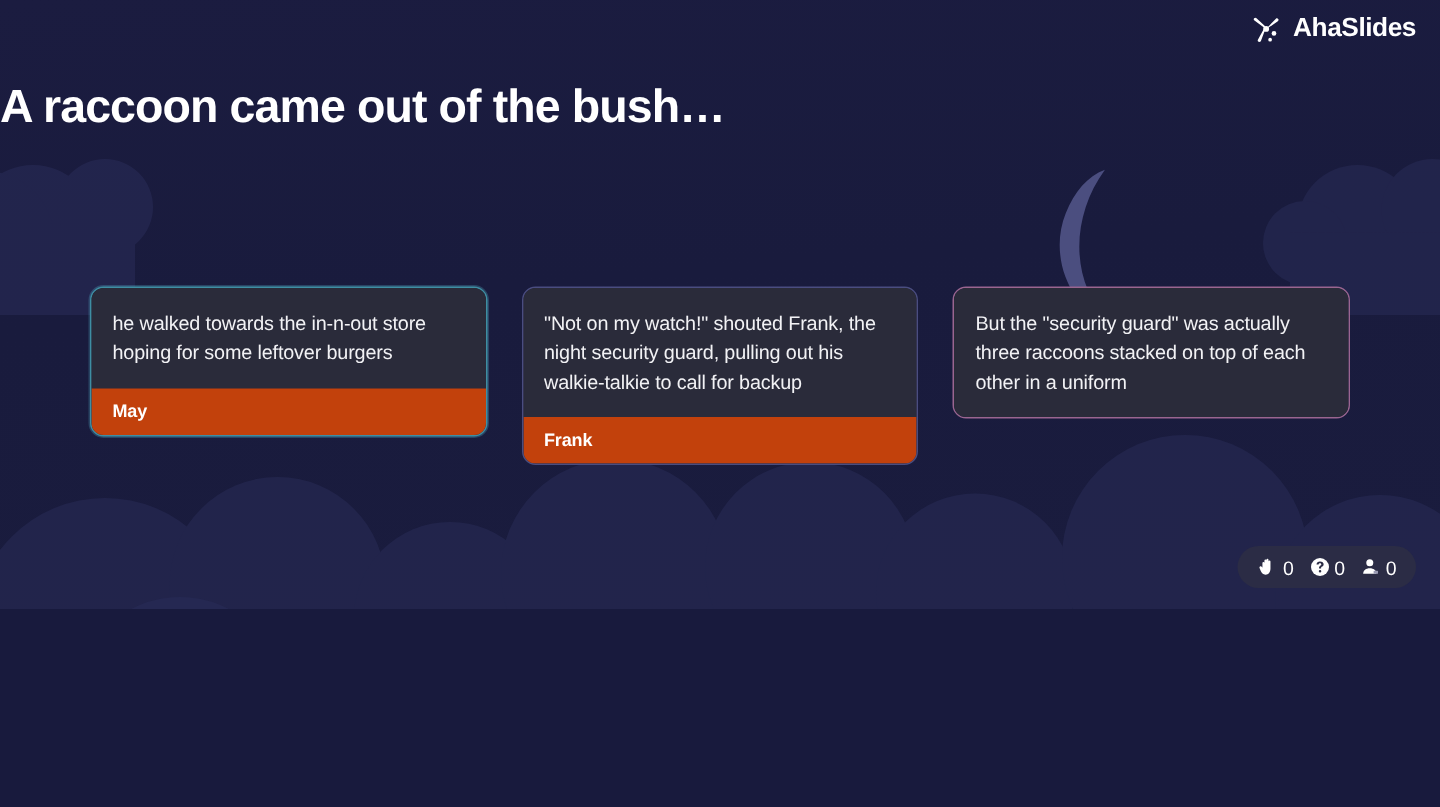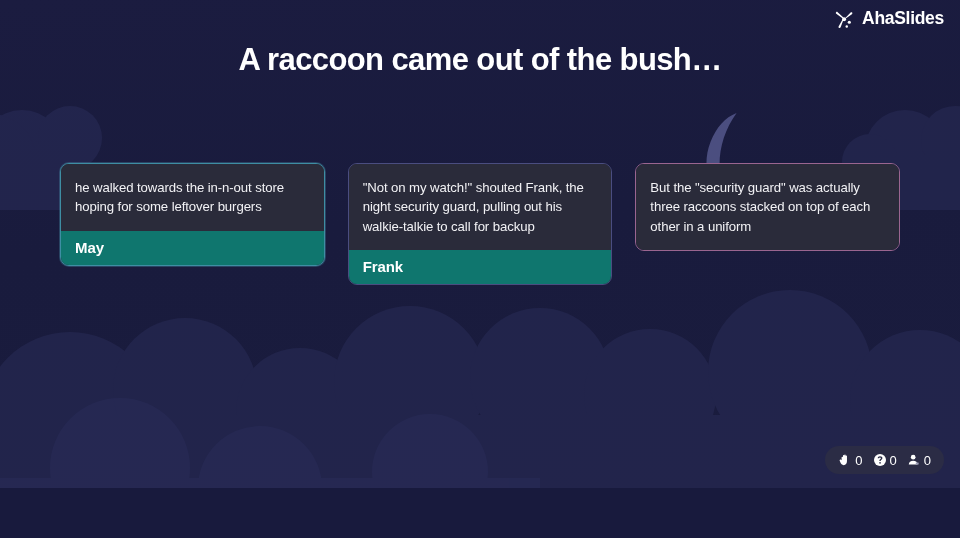--- a/index.html
+++ b/index.html
@@ -6,21 +6,21 @@
 
   html, body {
     width:960px; height:538px;
     overflow:hidden;
     background:#181a3d;
     font-family:"Liberation Sans", sans-serif;
   }
 
   #stage {
     position:relative;
-    width:960px; height:488px;
+    width:960px; height:406px;
     background:linear-gradient(175deg,#1b1c40 0%,#191b3d 45%,#1a1c3e 100%);
     overflow:hidden;
   }
 
   
   #bg { position:absolute; inset:0; overflow:hidden; }
   #bg svg { position:absolute; inset:0; display:block; }
 
   
   #logo {
@@ -33,22 +33,21 @@
     color:#ffffff;
     font-size:17.5px;
     font-weight:700;
     letter-spacing:-0.3px;
     line-height:1;
   }
 
   
   #title {
     position:absolute;
-    top:41px; left:0; right:0;
-    text-align:center;
+    top:52px; left:0; right:0;
     color:#ffffff;
     font-size:31px;
     font-weight:700;
     letter-spacing:-0.6px;
     line-height:1.2;
     z-index:5;
   }
 
   
   #cards {
@@ -61,39 +60,40 @@
     z-index:5;
   }
   .card {
     width:265px;
     border-radius:9px;
     overflow:hidden;
     background:#262736;
     border:1px solid rgba(255,255,255,0.10);
     display:flex;
     flex-direction:column;
+    margin-top:28px;
   }
   .card.accent-cyan   { border-color:#3e8ea3; box-shadow:0 0 0 1px rgba(90,190,215,0.25); }
   .card.accent-indigo { border-color:#4a4d80; }
   .card.accent-pink   { border-color:#9a6590; }
 
   .card-body {
     background:#2a2b3a;
     padding:14px 14px 14px 14px;
     color:#f2f2f5;
     font-size:13.2px;
     line-height:1.47;
     font-weight:400;
     letter-spacing:-0.1px;
   }
   .card-author {
-    background:#0f766e;
+    background:#c2410c;
     padding:8px 30px 9px 14px;
     color:#ffffff;
-    font-size:15px;
+    font-size:12px;
     font-weight:700;
     letter-spacing:-0.1px;
   }
 
   
   #status-pill {
     position:absolute;
     right:16px; bottom:14px;
     height:28px;
     display:flex; align-items:center; gap:10px;

